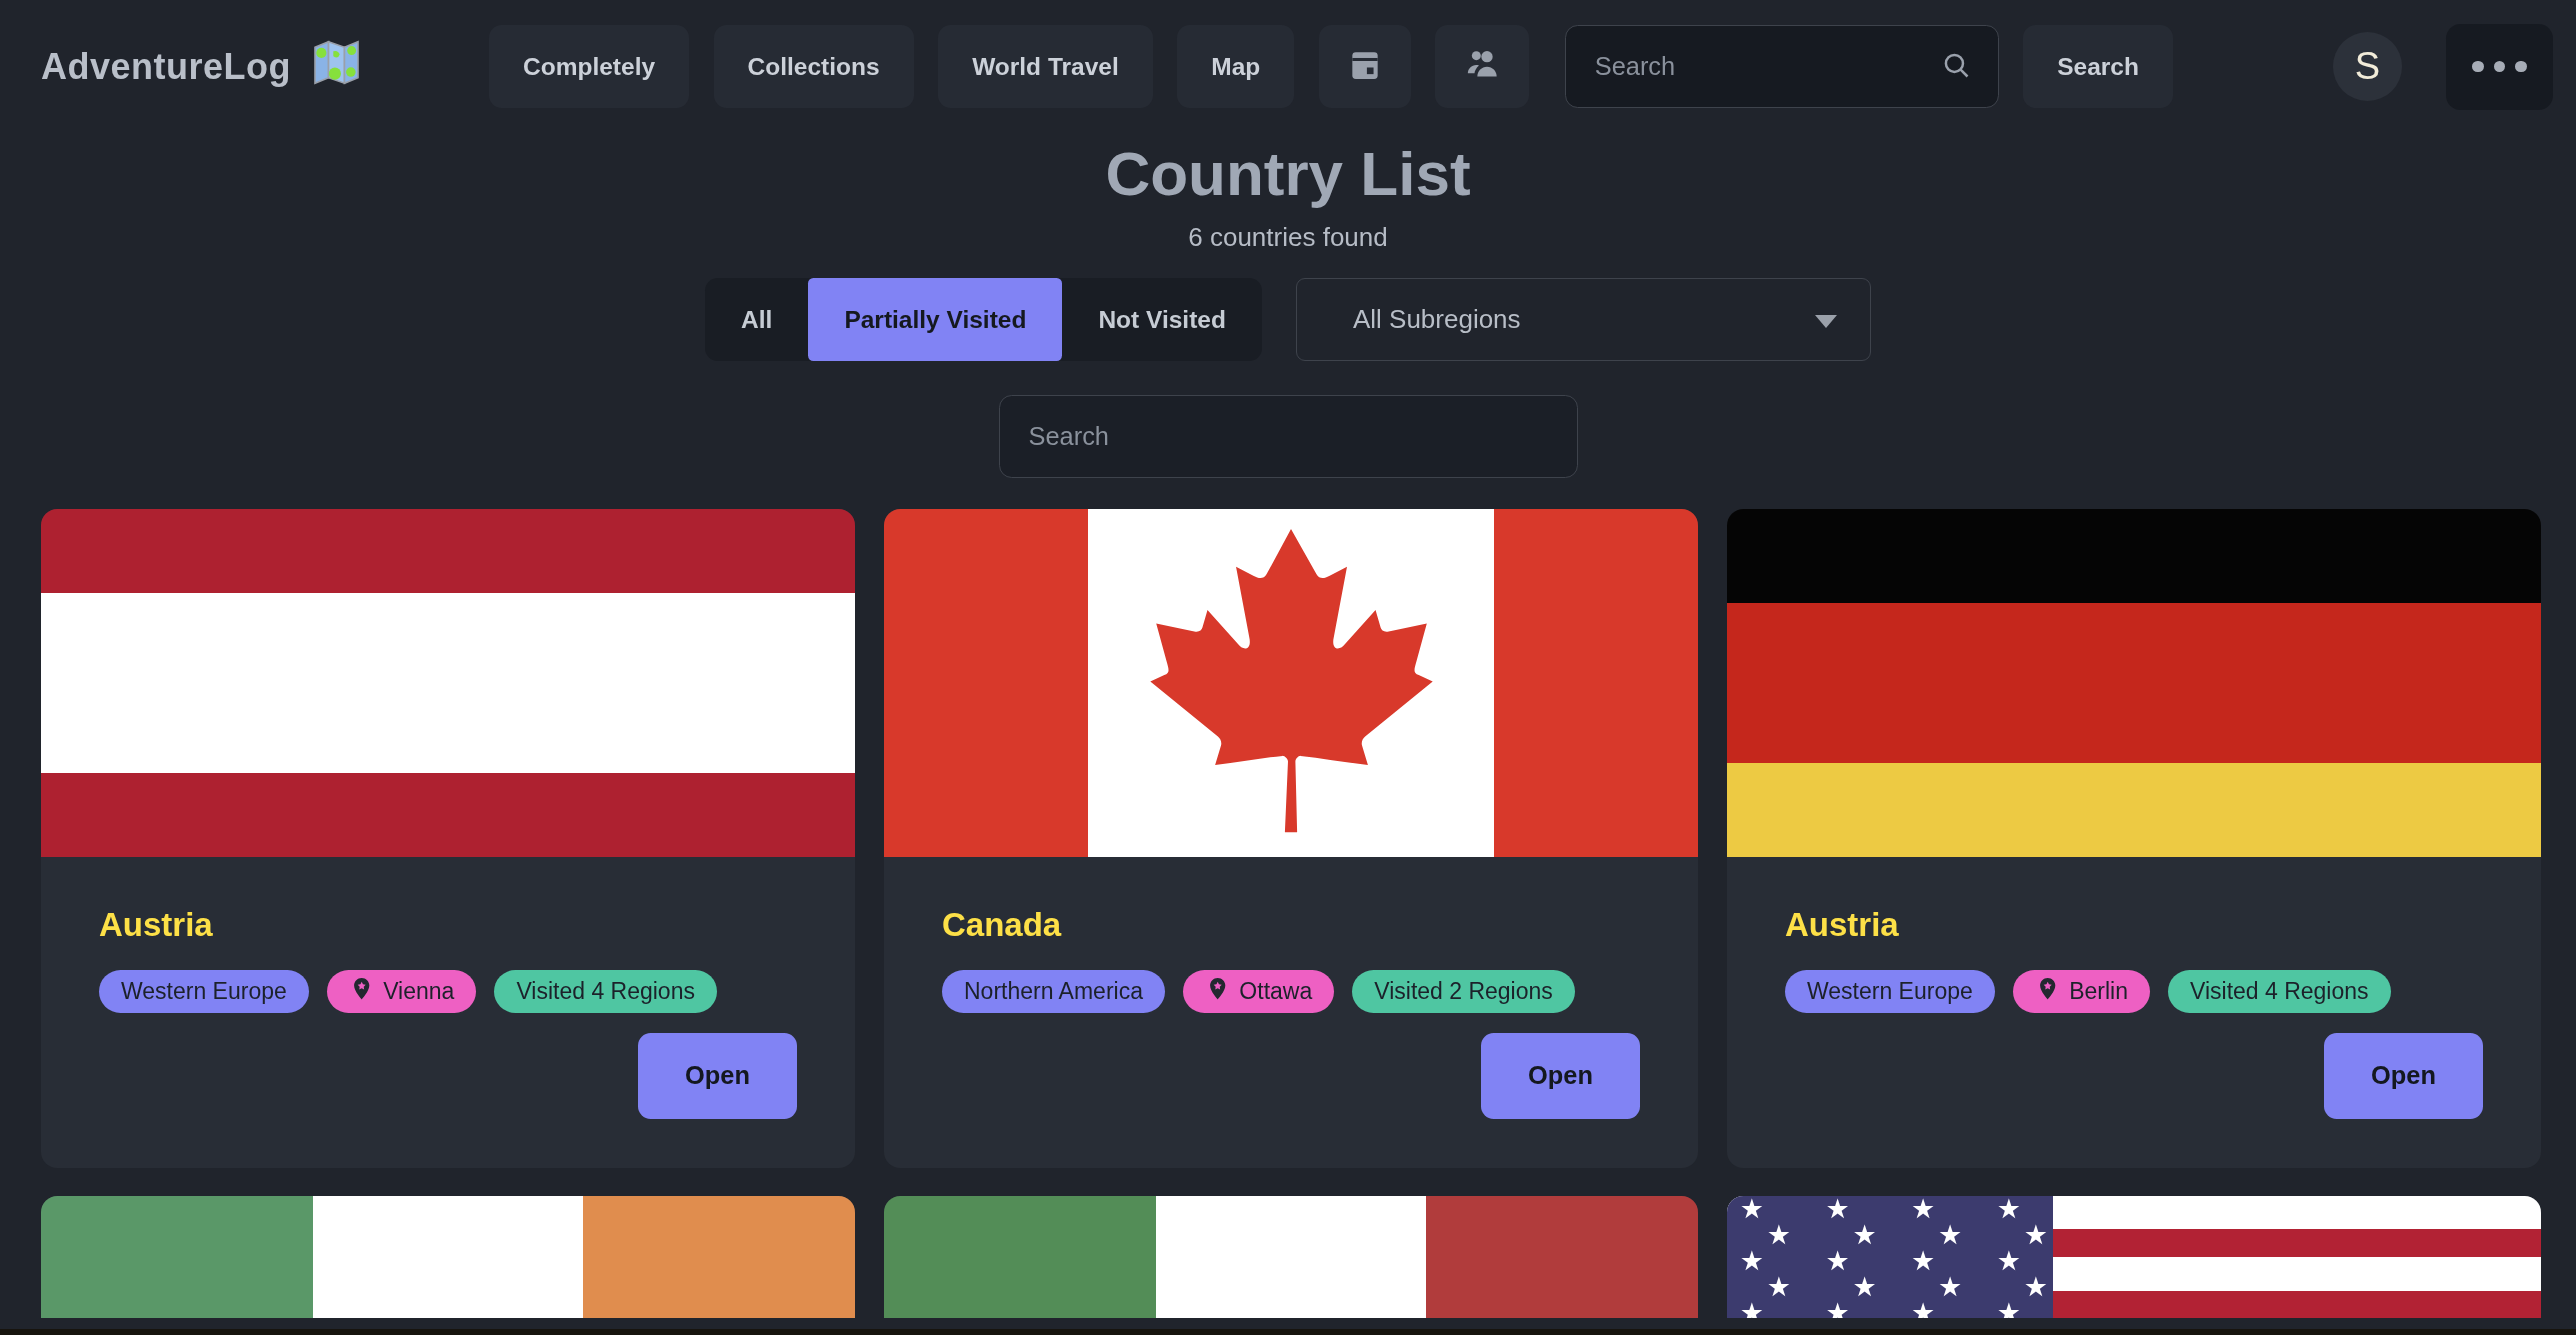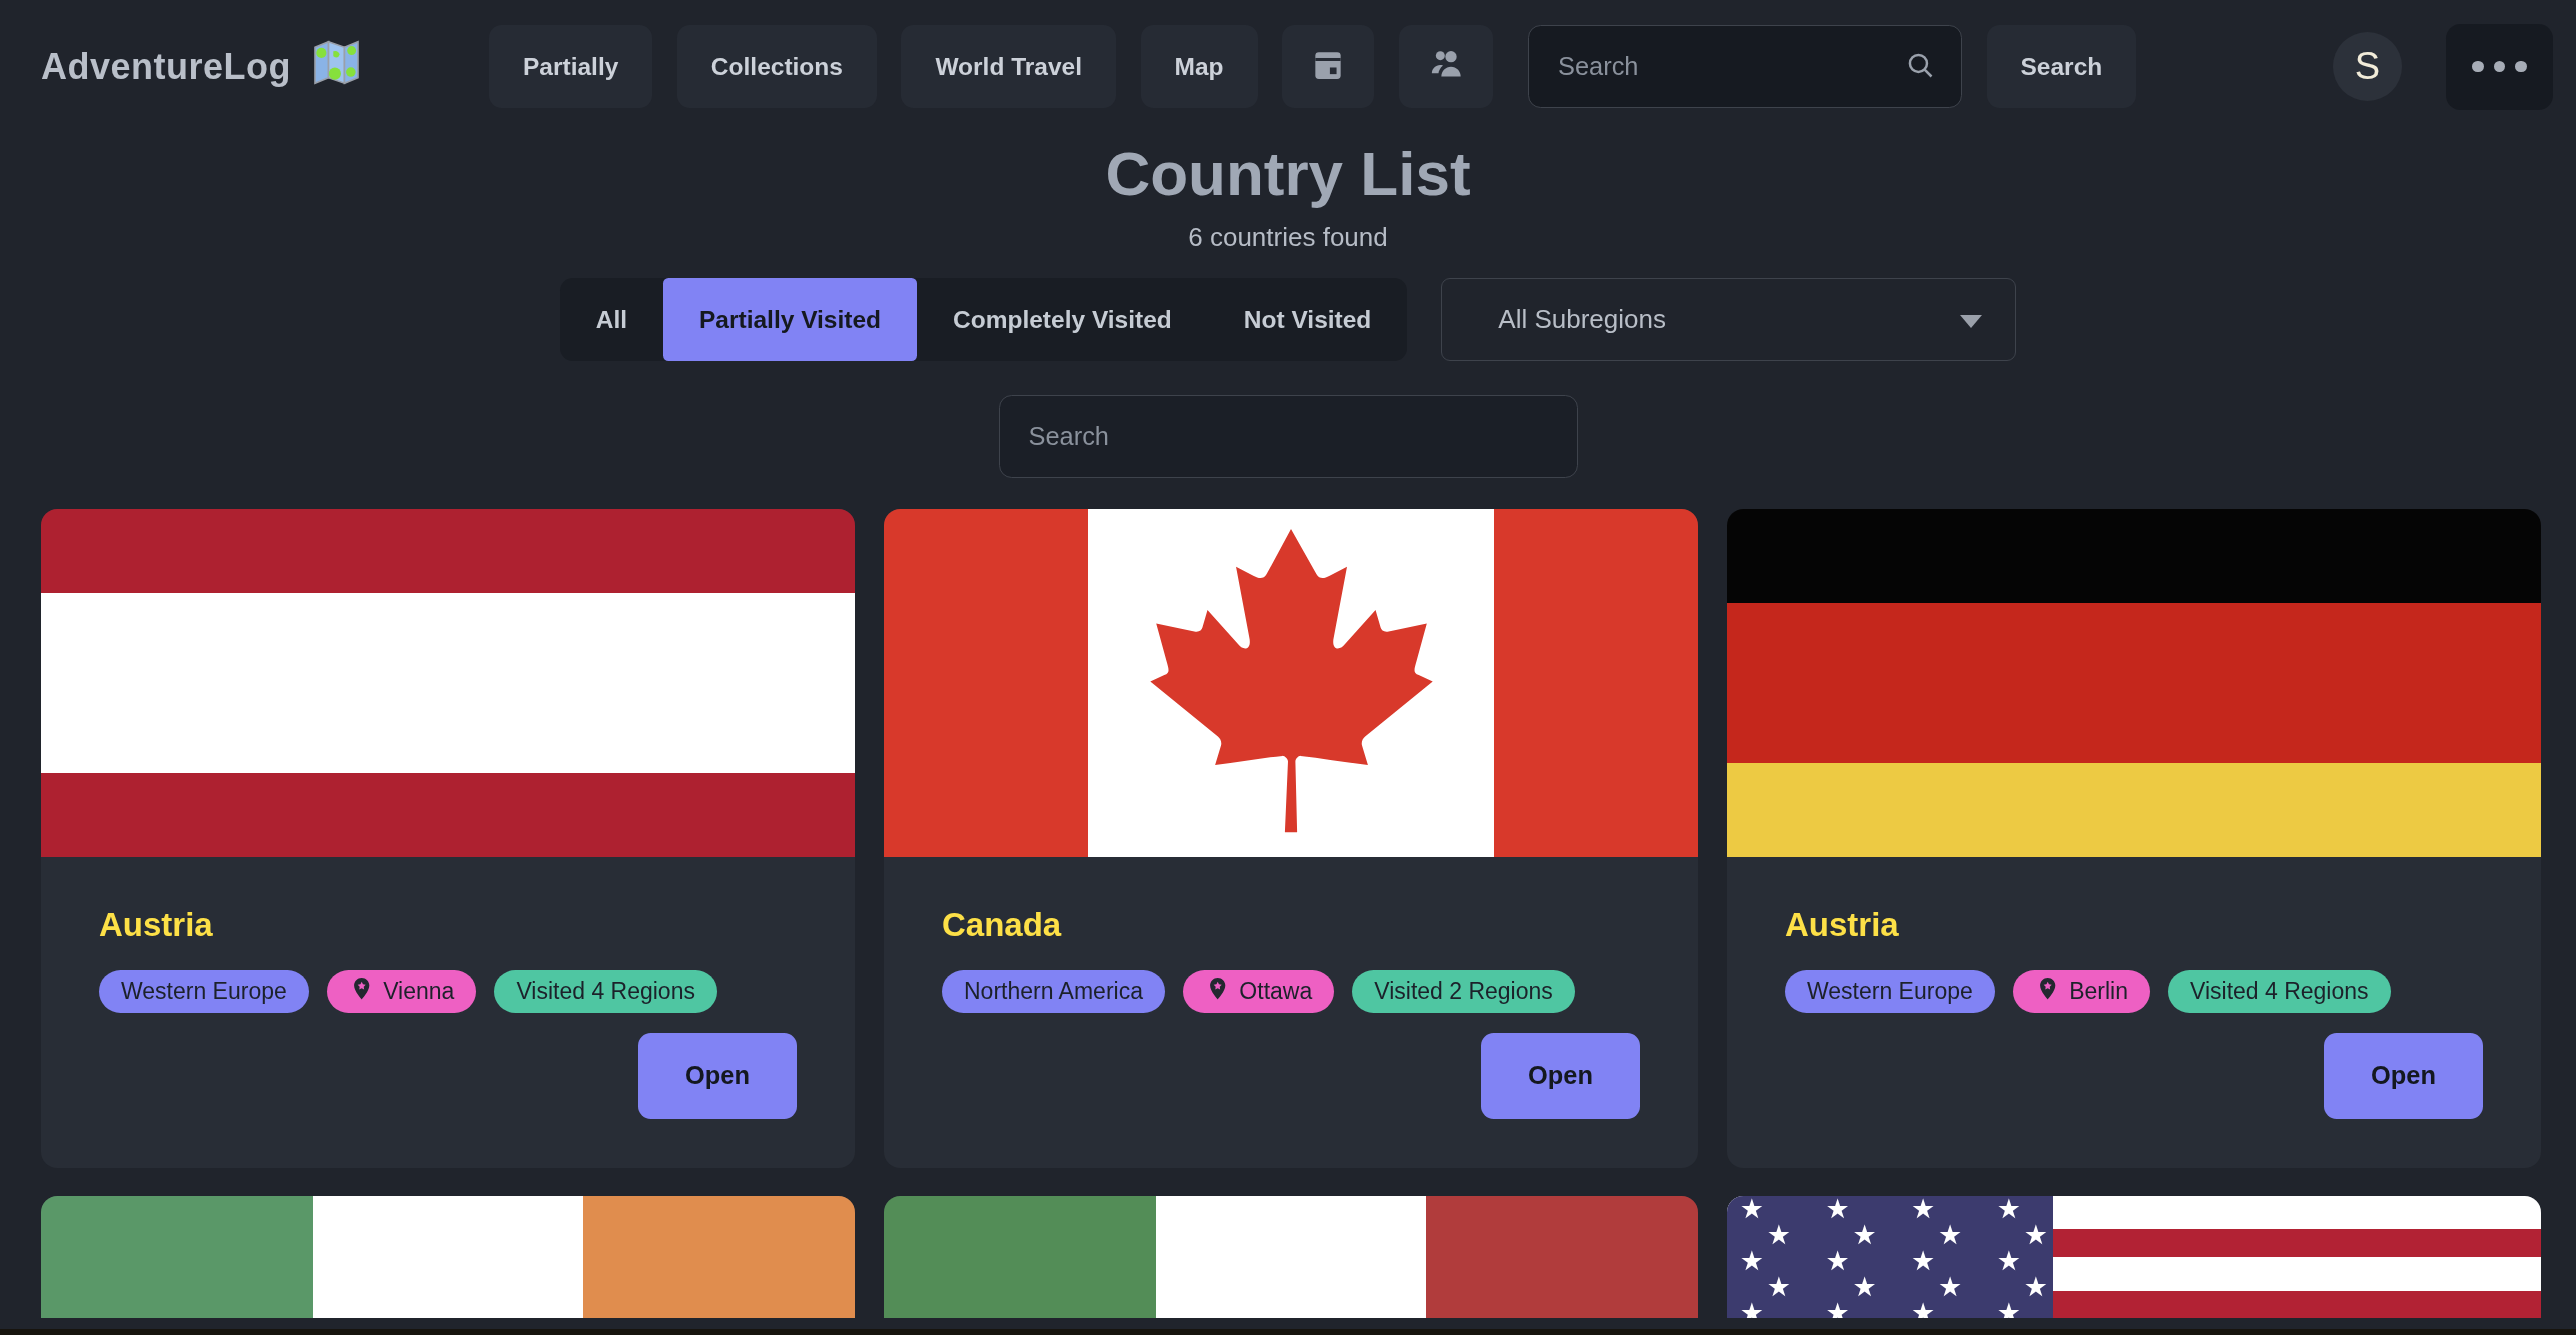--- a/index.html
+++ b/index.html
@@ -234,21 +234,21 @@
         <circle cx="6.5" cy="10" r="3.2" fill="#86e03c"></circle>
         <circle cx="15" cy="23" r="3.8" fill="#86e03c"></circle>
         <circle cx="25.5" cy="8.5" r="2.8" fill="#86e03c"></circle>
         <circle cx="25" cy="22" r="3.0" fill="#86e03c"></circle>
         <path d="M14 9 q3 -1 4 2 q-1 3 -4 1 z" fill="#86e03c"></path>
       </svg>
     </span>
   </div>
 
   <div class="nav-cluster">
-    <button class="nav-btn">Partially</button>
+    <button class="nav-btn">Completely</button>
     <button class="nav-btn">Collections</button>
     <button class="nav-btn">World Travel</button>
     <button class="nav-btn">Map</button>
 
     <button class="nav-btn icon-btn">
       <span>
         <svg width="38" height="38" viewBox="0 0 24 24">
           <rect x="4" y="4.5" width="16" height="17" rx="2.2" fill="#9aa1ac"></rect>
           <rect x="4" y="8.2" width="16" height="1.9" fill="#262b34"></rect>
           <rect x="13.2" y="14.2" width="4.2" height="4.2" fill="#262b34"></rect>
@@ -294,21 +294,20 @@
   </div>
 </div>
 
 <div class="page-title">Country List</div>
 <div class="page-subtitle">6 countries found</div>
 
 <div class="filter-row">
   <div class="tabs">
     <button class="tab">All</button>
     <button class="tab active">Partially Visited</button>
-    <button class="tab">Completely Visited</button>
     <button class="tab">Not Visited</button>
   </div>
   <div class="subregion-select">
     <span>All Subregions</span>
     <span class="caret"></span>
   </div>
 </div>
 
 <div class="mid-search-row">
   <input class="mid-search" type="text" placeholder="Search" style="">

